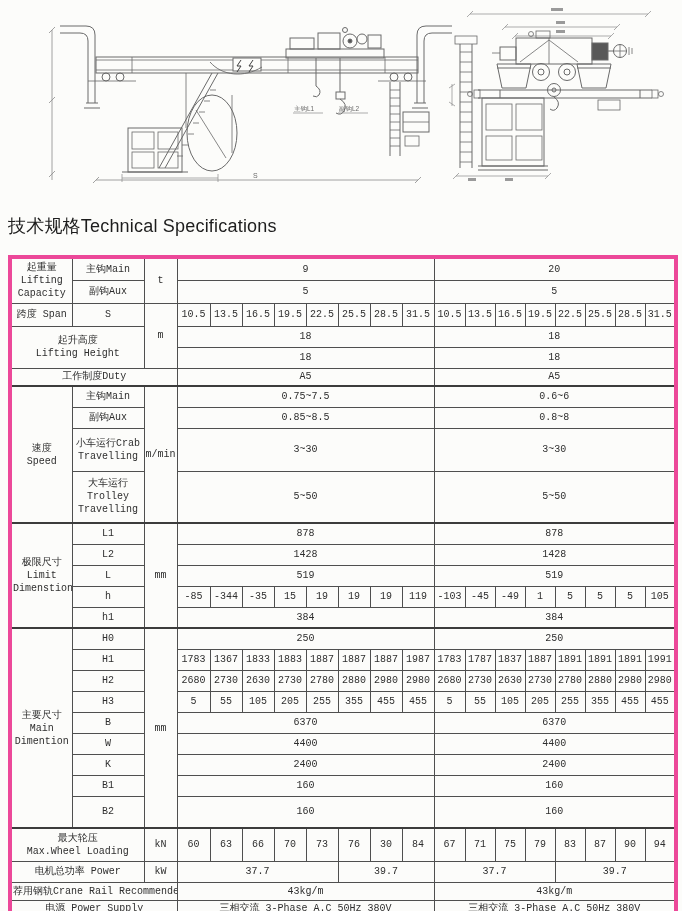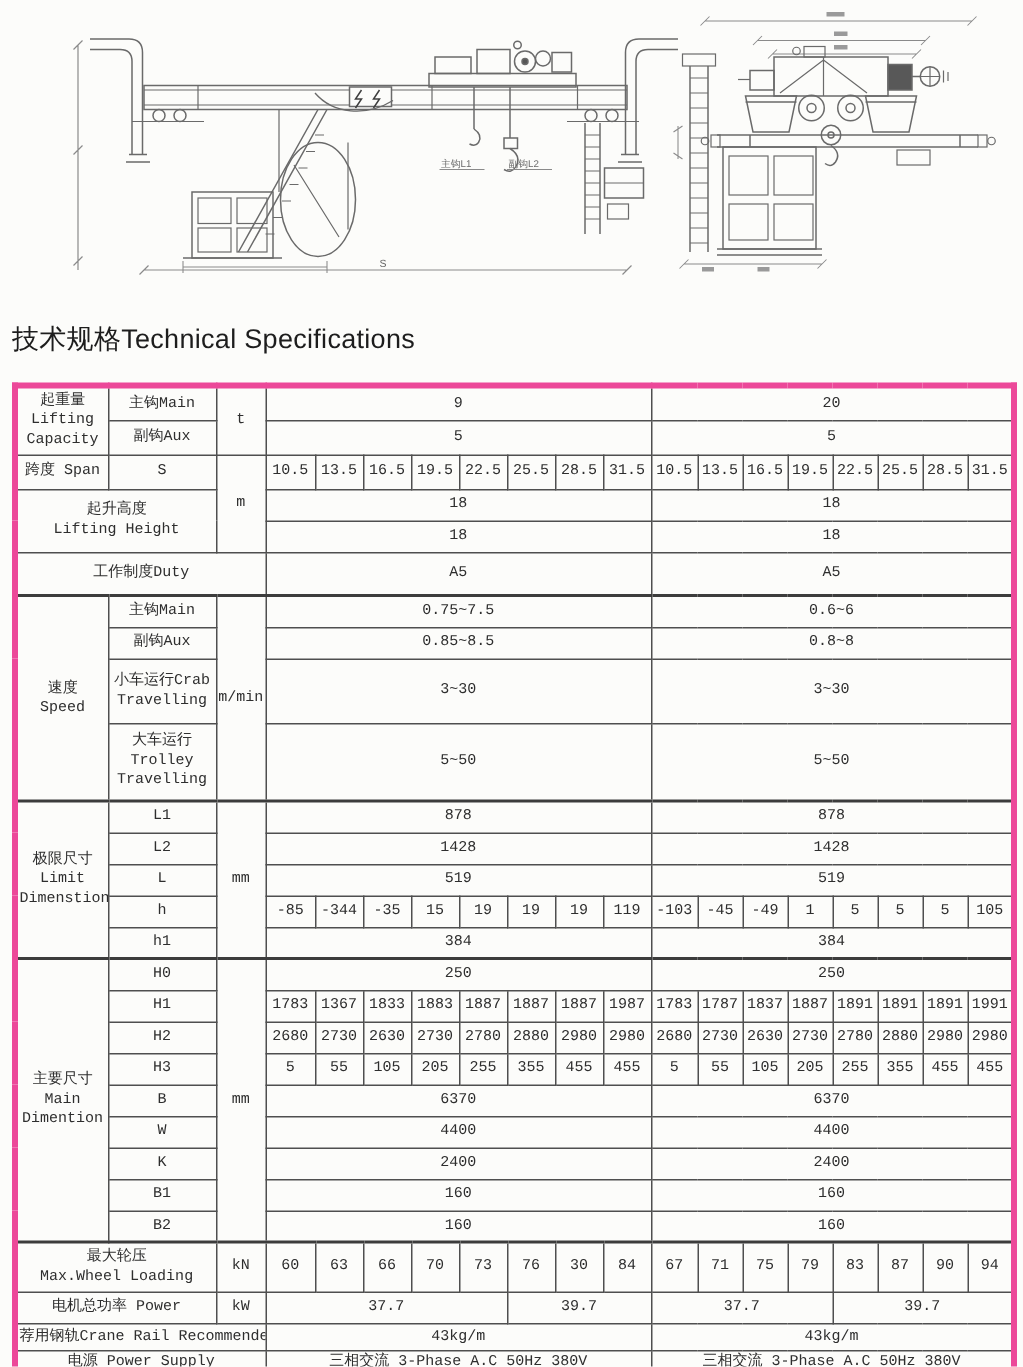--- a/index.html
+++ b/index.html
@@ -205,21 +205,21 @@
       <tr style="height:21px">
         <td class="lab" colspan="2" rowspan="2">起升高度
 Lifting Height</td>
         <td colspan="8">18</td>
         <td colspan="8">18</td>
       </tr>
       <tr style="height:21px">
         <td colspan="8">18</td>
         <td colspan="8">18</td>
       </tr>
-      <tr style="height:29px">
+      <tr style="height:18px">
         <td colspan="3">工作制度Duty</td>
         <td colspan="8">A5</td>
         <td colspan="8">A5</td>
       </tr>
       <tr class="sec" style="height:21px">
         <td class="lab" rowspan="4">速度
 Speed</td>
         <td>主钩Main</td>
         <td class="sm" rowspan="4">m/min</td>
         <td colspan="8">0.75~7.5</td>
@@ -365,21 +365,21 @@
       <tr style="height:21px">
         <td>K</td>
         <td colspan="8">2400</td>
         <td colspan="8">2400</td>
       </tr>
       <tr style="height:21px">
         <td>B1</td>
         <td colspan="8">160</td>
         <td colspan="8">160</td>
       </tr>
-      <tr style="height:21px">
+      <tr style="height:32px">
         <td>B2</td>
         <td colspan="8">160</td>
         <td colspan="8">160</td>
       </tr>
       <tr class="sec" style="height:33px">
         <td class="lab" colspan="2">最大轮压
 Max.Wheel Loading</td>
         <td>kN</td>
       <td>60</td>
           <td>63</td>

